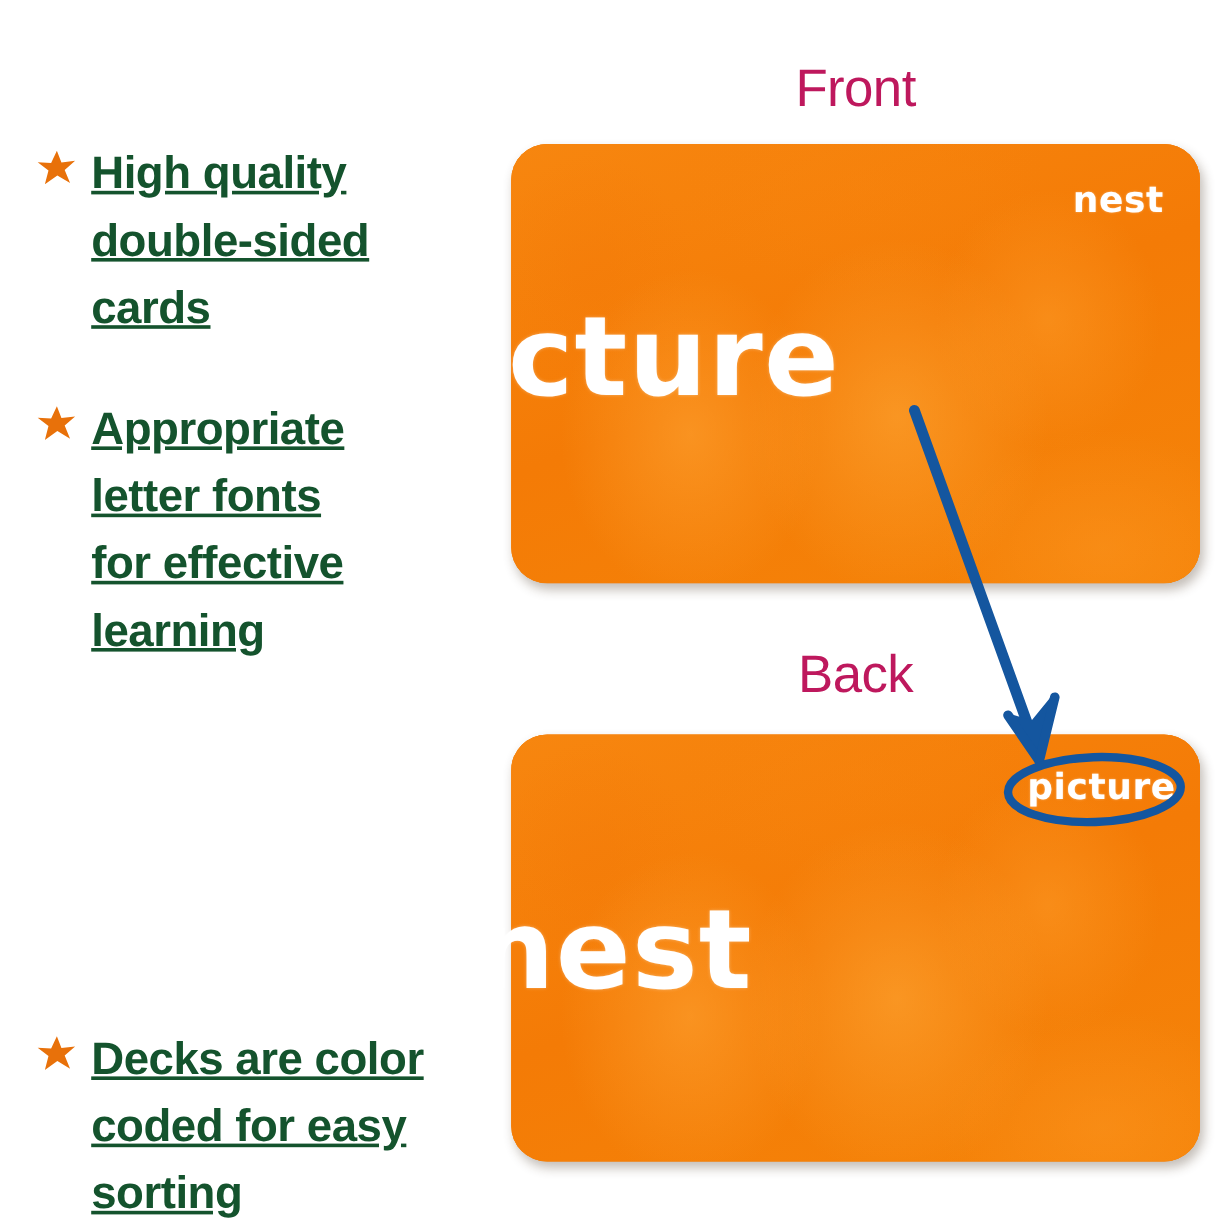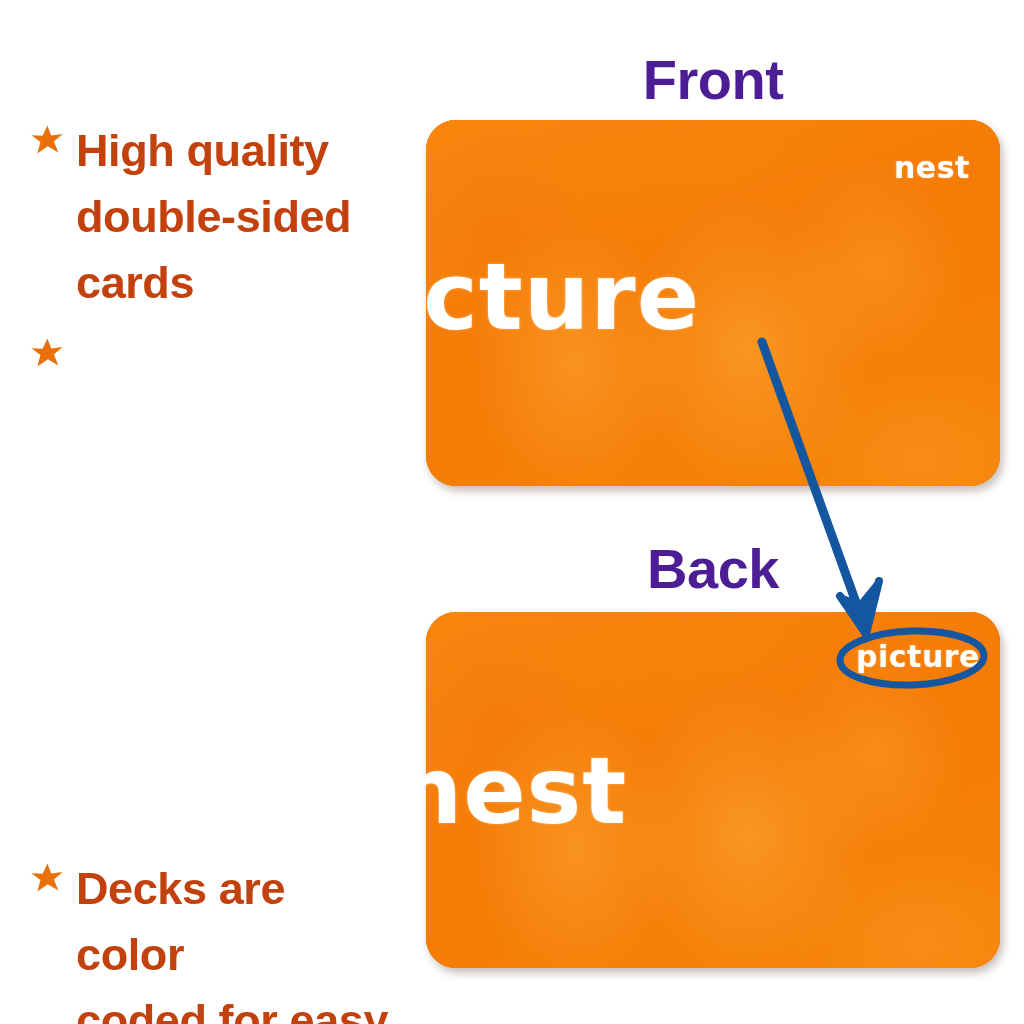--- a/index.html
+++ b/index.html
@@ -37,35 +37,36 @@
     flex: 0 0 auto;
     width: 34px;
     height: 34px;
     margin-top: 6px;
     margin-right: 12px;
   }
 
   .feature-text {
     font-family: "Liberation Sans", sans-serif;
     font-weight: bold;
-    font-size: 45px;
+    font-size: 38px;
     line-height: 1.47;
-    color: #c2410c;
+    color: #14532d;
     letter-spacing: -0.4px;
     white-space: pre-line;
+    text-decoration: underline;
   }
 
   
   .card-label {
     position: absolute;
     font-family: "Liberation Sans", sans-serif;
-    font-weight: bold;
-    font-size: 56px;
+    font-weight: normal;
+    font-size: 44px;
     line-height: 1;
-    color: #4c1d95;
+    color: #be185d;
     letter-spacing: -0.5px;
     text-align: center;
     width: 300px;
   }
   #label-front { left: 563px; top: 52px; }
   #label-back  { left: 563px; top: 541px; }
 
   
   .flash-card {
     position: absolute;
@@ -142,20 +143,24 @@
 double-sided
 cards</span>
   </div>
 
   <div class="feature-item" style="top:331px;">
     <span class="star-icon">
       <svg viewBox="0 0 34 34" width="34" height="34" aria-hidden="true">
         <path d="M17.4 1.6 L21.2 11.4 L32.6 10.0 L23.9 17.6 L28.4 28.6 L17.8 22.2 L7.4 29.6 L10.4 18.0 L1.4 11.2 L12.6 11.8 Z" fill="#E8710A"></path>
       </svg>
     </span>
+    <span class="feature-text">Appropriate
+letter fonts
+for effective
+learning</span>
   </div>
 
 
   <div class="feature-item" style="top:816px;margin-top:40px;">
     <span class="star-icon">
       <svg viewBox="0 0 34 34" width="34" height="34" aria-hidden="true">
         <path d="M17.4 1.6 L21.2 11.4 L32.6 10.0 L23.9 17.6 L28.4 28.6 L17.8 22.2 L7.4 29.6 L10.4 18.0 L1.4 11.2 L12.6 11.8 Z" fill="#E8710A"></path>
       </svg>
     </span>
     <span class="feature-text">Decks are color

